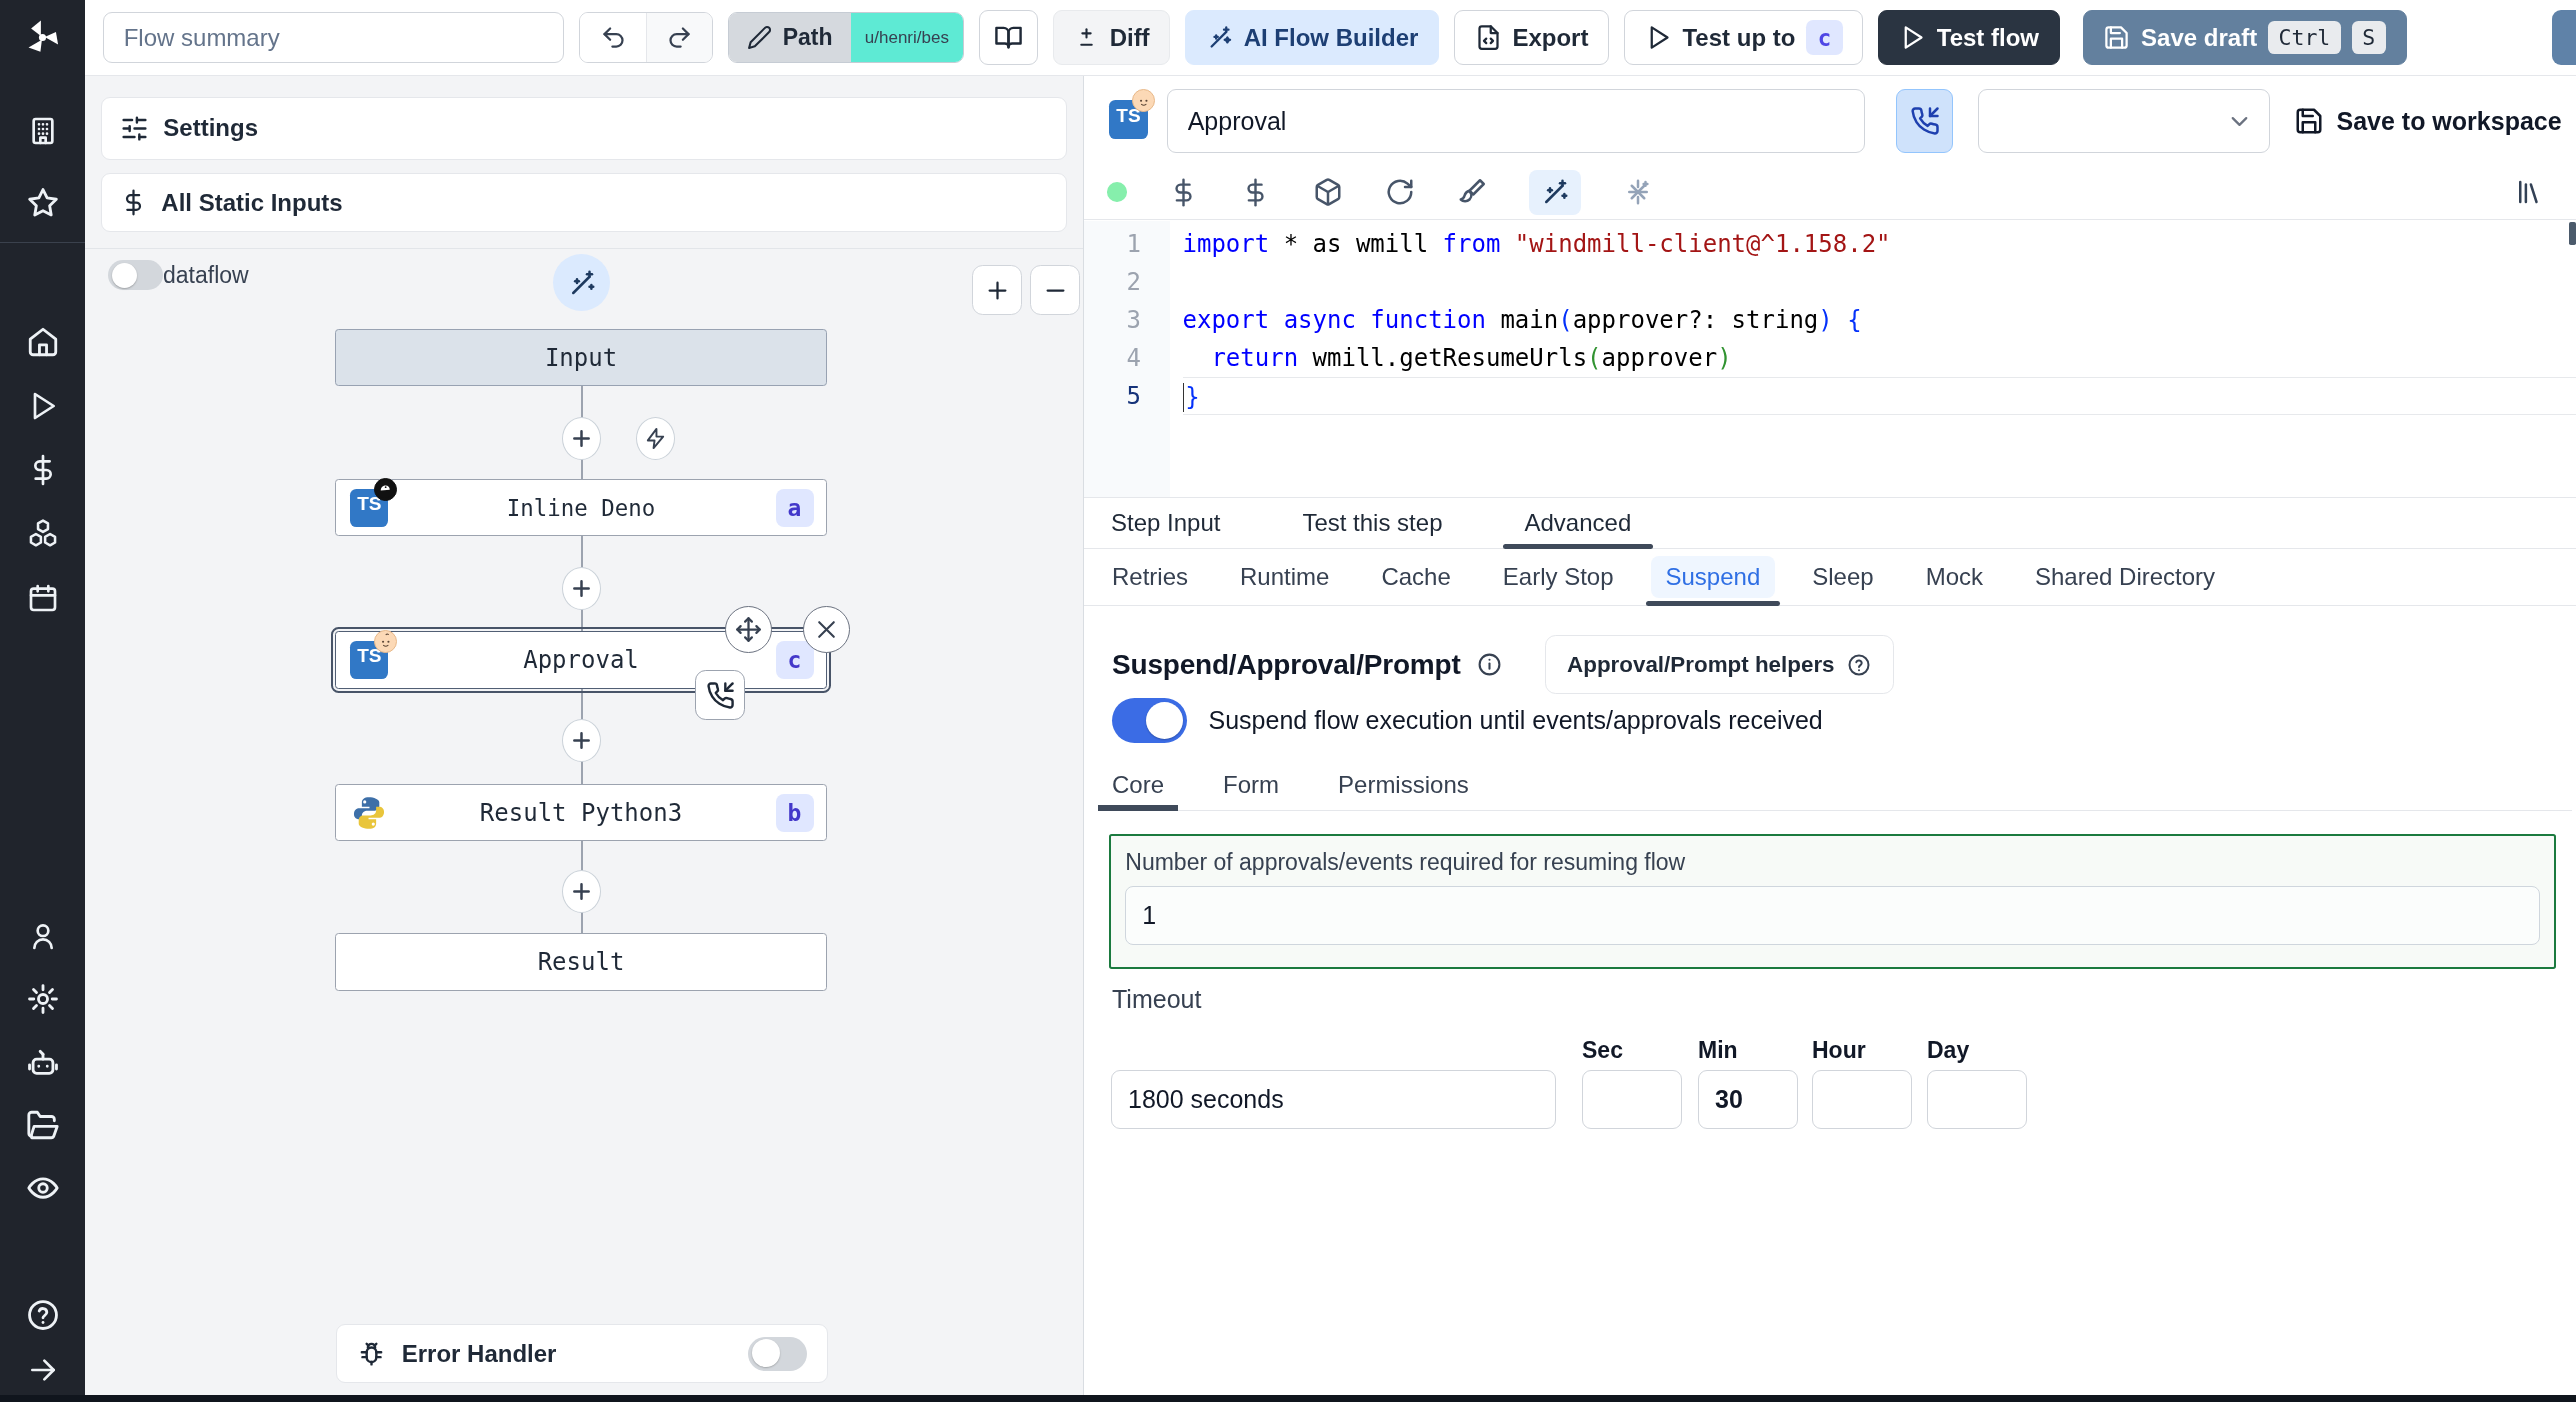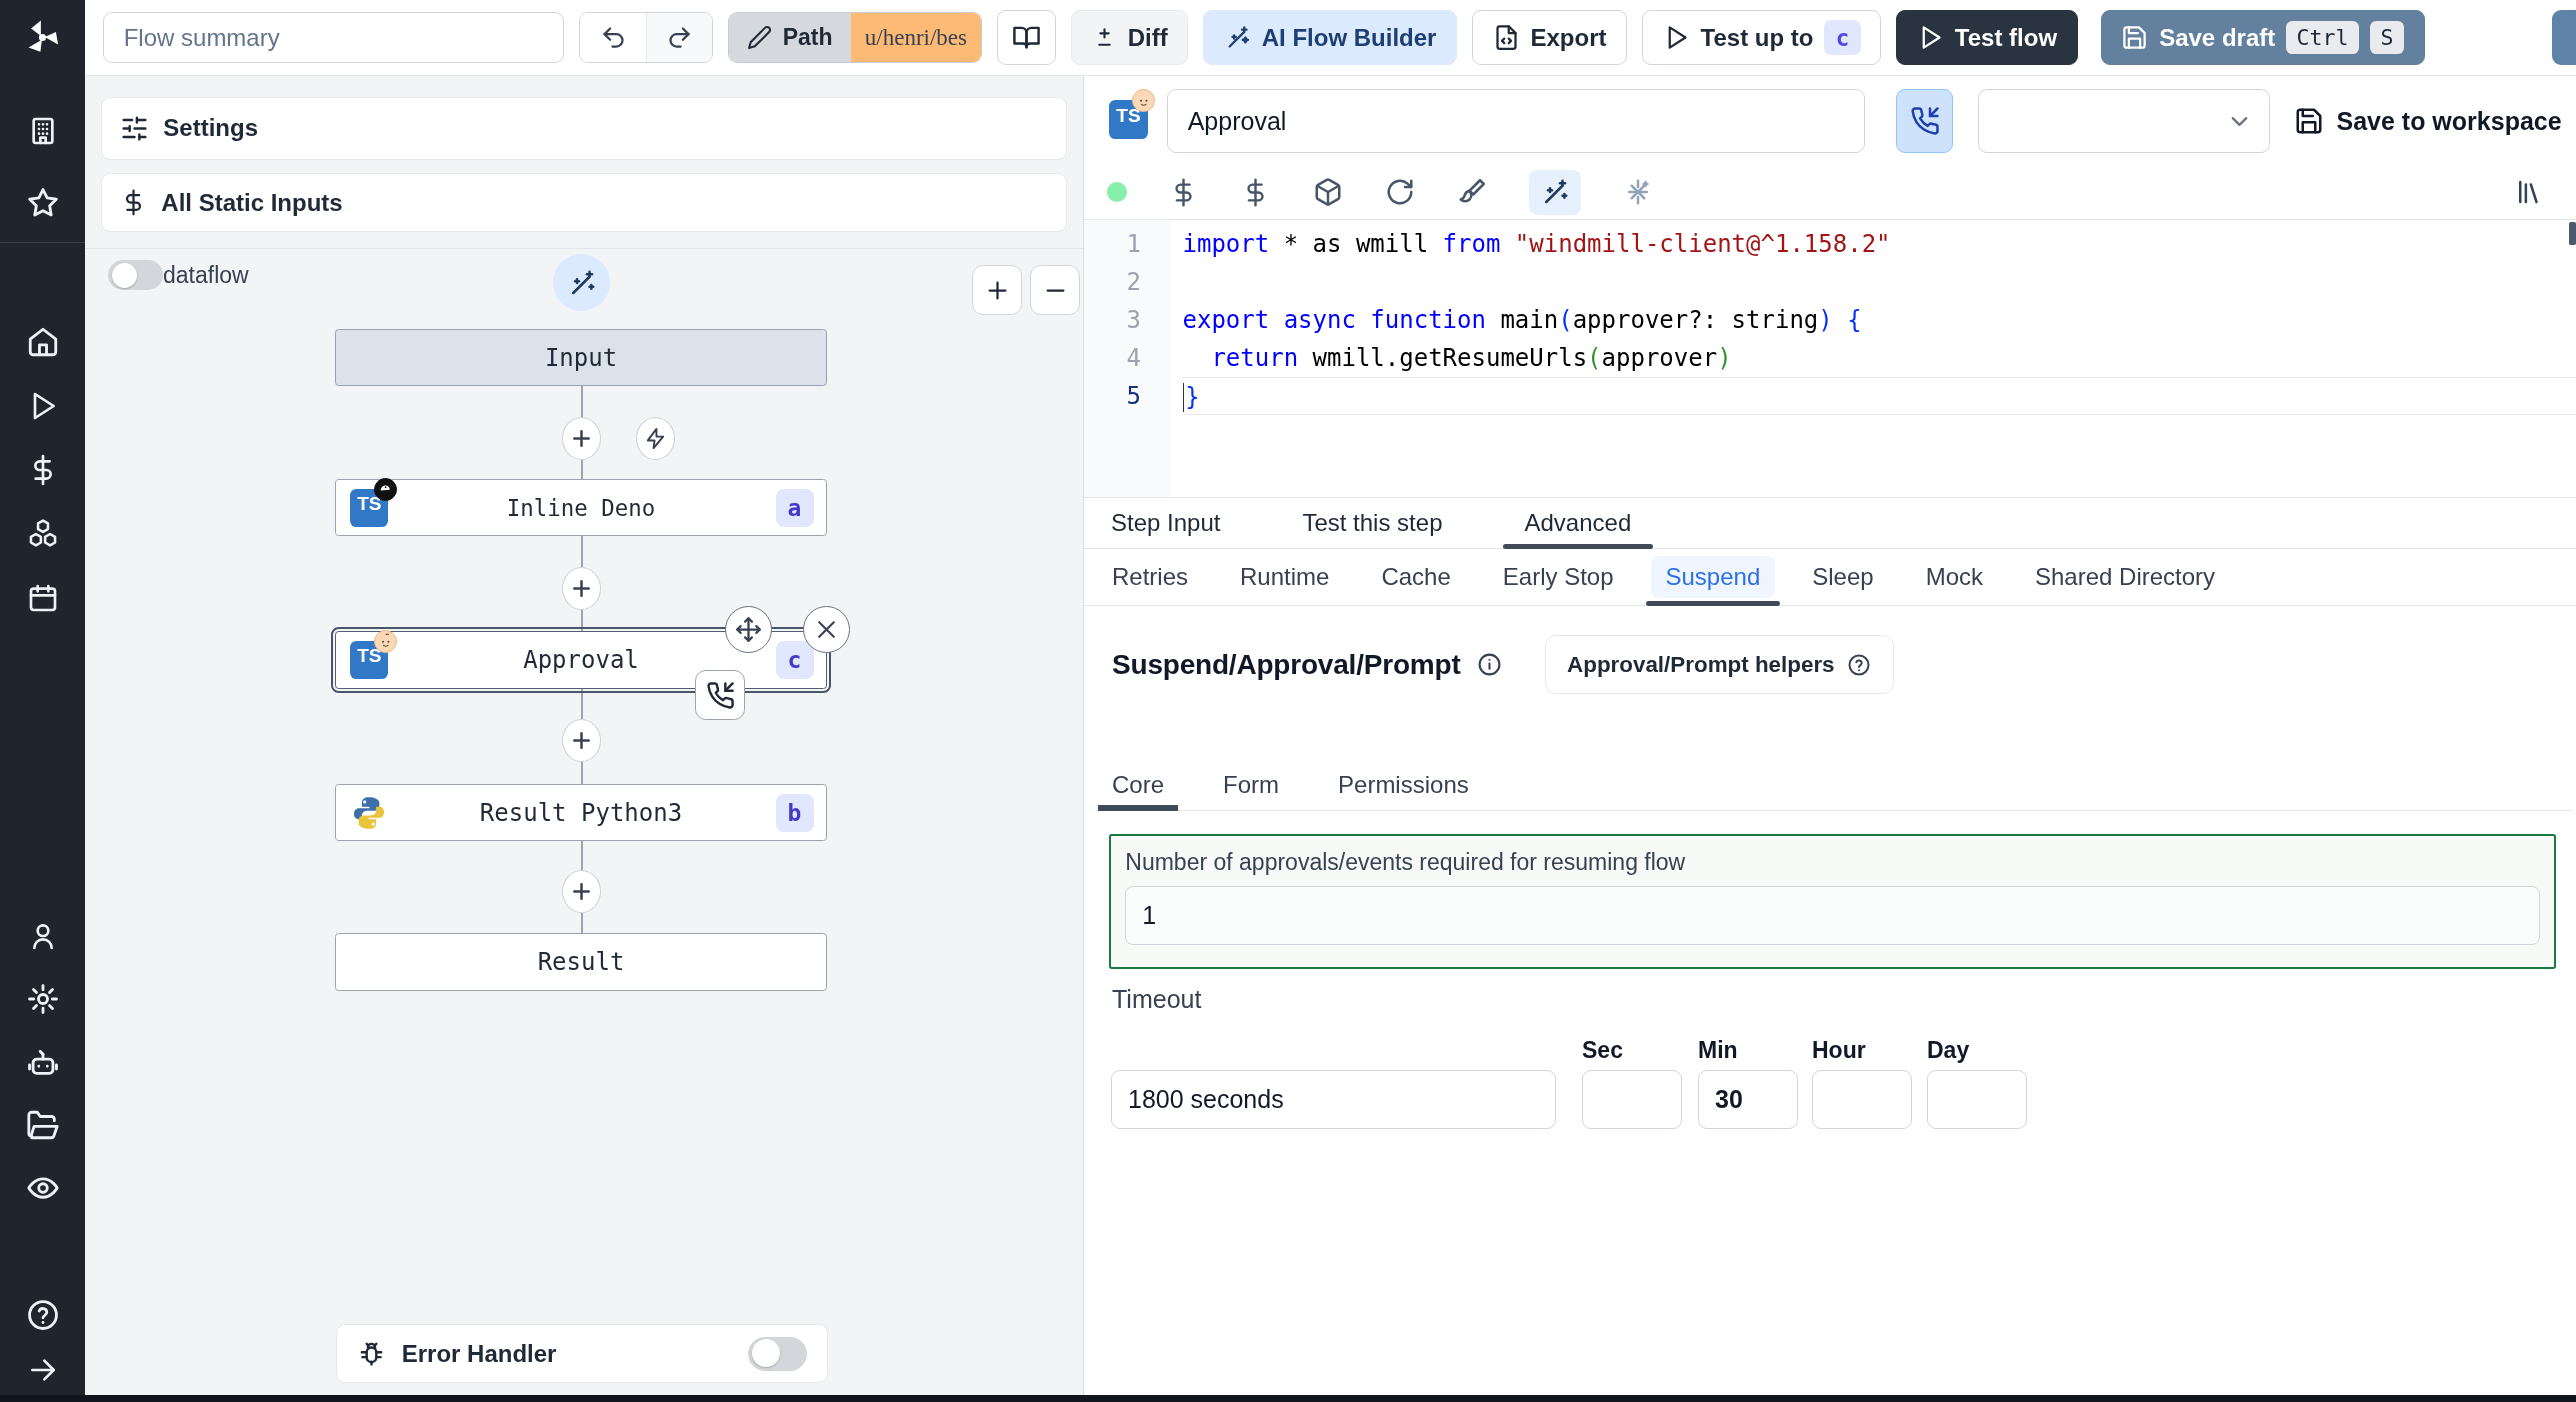--- a/index.html
+++ b/index.html
@@ -12,21 +12,21 @@
   .topbar { position:absolute; left:0; top:0; right:0; height:76px; background:#fff; border-bottom:0.9px solid #e5e7eb; display:flex; align-items:center; z-index:5; }
   .logo-box { width:85px; height:76px; background:#20242c; display:flex; align-items:center; justify-content:center; flex:0 0 auto; }
   .tb-content { flex:1; display:flex; align-items:center; gap:15px; padding:0 0 0 18px; height:100%; }
   .tb-input { width:461px; height:51px; border:0.9px solid #d1d5db; border-radius:9px; padding:0 19.7px; font-size:24px; color:#64748b; background:#fff; font-family:"Liberation Sans",sans-serif; }
   .tb-input::placeholder { color:#64748b; }
   .seg { display:flex; border:0.9px solid #d1d5db; border-radius:9px; overflow:hidden; height:51px; }
   .seg button { width:66px; background:#fff; border:none; display:flex; align-items:center; justify-content:center; color:#374151; cursor:pointer; }
   .seg button + button { border-left:0.9px solid #e5e7eb; background:#f8f9fa; }
   .pathctl { display:flex; height:51px; border:0.9px solid #c6ccd4; border-radius:9px; overflow:hidden; }
   .pathctl .ps-gray { background:#d5d9de; display:flex; align-items:center; gap:10.7px; padding:0 18px; font-weight:700; font-size:23px; color:#1f2937; }
-  .pathctl .ps-white { background:#fdba74; display:flex; align-items:center; padding:0 14.3px; font-family:Liberation Serif, serif; font-size:23px; color:#374151; }
+  .pathctl .ps-white { background:#5eead4; display:flex; align-items:center; padding:0 14.3px; font-family:Liberation Sans, sans-serif; font-size:17px; color:#374151; }
   .tb-btn { height:55px; display:flex; align-items:center; gap:10.7px; padding:0 19.7px; border-radius:9px; font-size:24px; font-weight:700; color:#1f2937; background:#fff; border:0.9px solid #d1d5db; cursor:pointer; white-space:nowrap; }
   .tb-btn.icononly { width:59px; justify-content:center; padding:0; }
   .tb-btn.gray { background:#f3f4f6; border-color:#e8eaed; }
   .tb-btn.blue { background:#dbeafe; border-color:#dbeafe; color:#1d3f74; }
   .tb-btn.dark { background:#2a3441; border-color:#2a3441; color:#fff; }
   .tb-btn.steel { background:#63809e; border-color:#63809e; color:#fff;margin-left:8px; }
   .badge-c { background:#e0e7ff; color:#4f46e5; font-family:"DejaVu Sans Mono",monospace; font-weight:700; font-size:22.4px; border-radius:7.2px; padding:4.5px 11.6px; }
   .kbd { background:#e9ebee; color:#1f2937; font-family:"DejaVu Sans Mono",monospace; font-size:21.5px; border-radius:6.3px; padding:3.6px 10.7px; font-weight:400; }
   .tb-part { position:absolute; right:0; top:9.8px; width:24px; height:55px; background:#5f82a8; border-radius:9px 0 0 9px; }
 
@@ -623,20 +623,26 @@
           </svg>
         <button class="helpersbtn">
           <span>Approval/Prompt helpers</span>
           <svg width="24" height="24" viewBox="0 0 24 24" fill="none" stroke="#374151" stroke-width="2" stroke-linecap="round">
               <circle cx="12" cy="12" r="9.5"></circle>
               <path d="M9.3 9.2a2.8 2.8 0 0 1 5.4.9c0 1.9-2.7 2.5-2.7 3.9"></path>
               <path d="M12 17.3h.01"></path>
             </svg>
         </button>
       </div>
+      <div class="togglerow">
+        <div class="toggle t-on" style="width:75px;height:45px;">
+            <div class="knob" style="right:4.5px;width:37px;height:37px;top:4px;"></div>
+          </div>
+        <span class="tg-label">Suspend flow execution until events/approvals received</span>
+      </div>
       <div class="tabs3">
         <div class="tab active">Core</div>
         <div class="tab">Form</div>
         <div class="tab">Permissions</div>
       </div>
       <div class="greenbox">
         <div class="gb-label">Number of approvals/events required for resuming flow</div>
         <input class="gb-input" value="1" style="">
       </div>
       <div class="to-label">Timeout</div>

